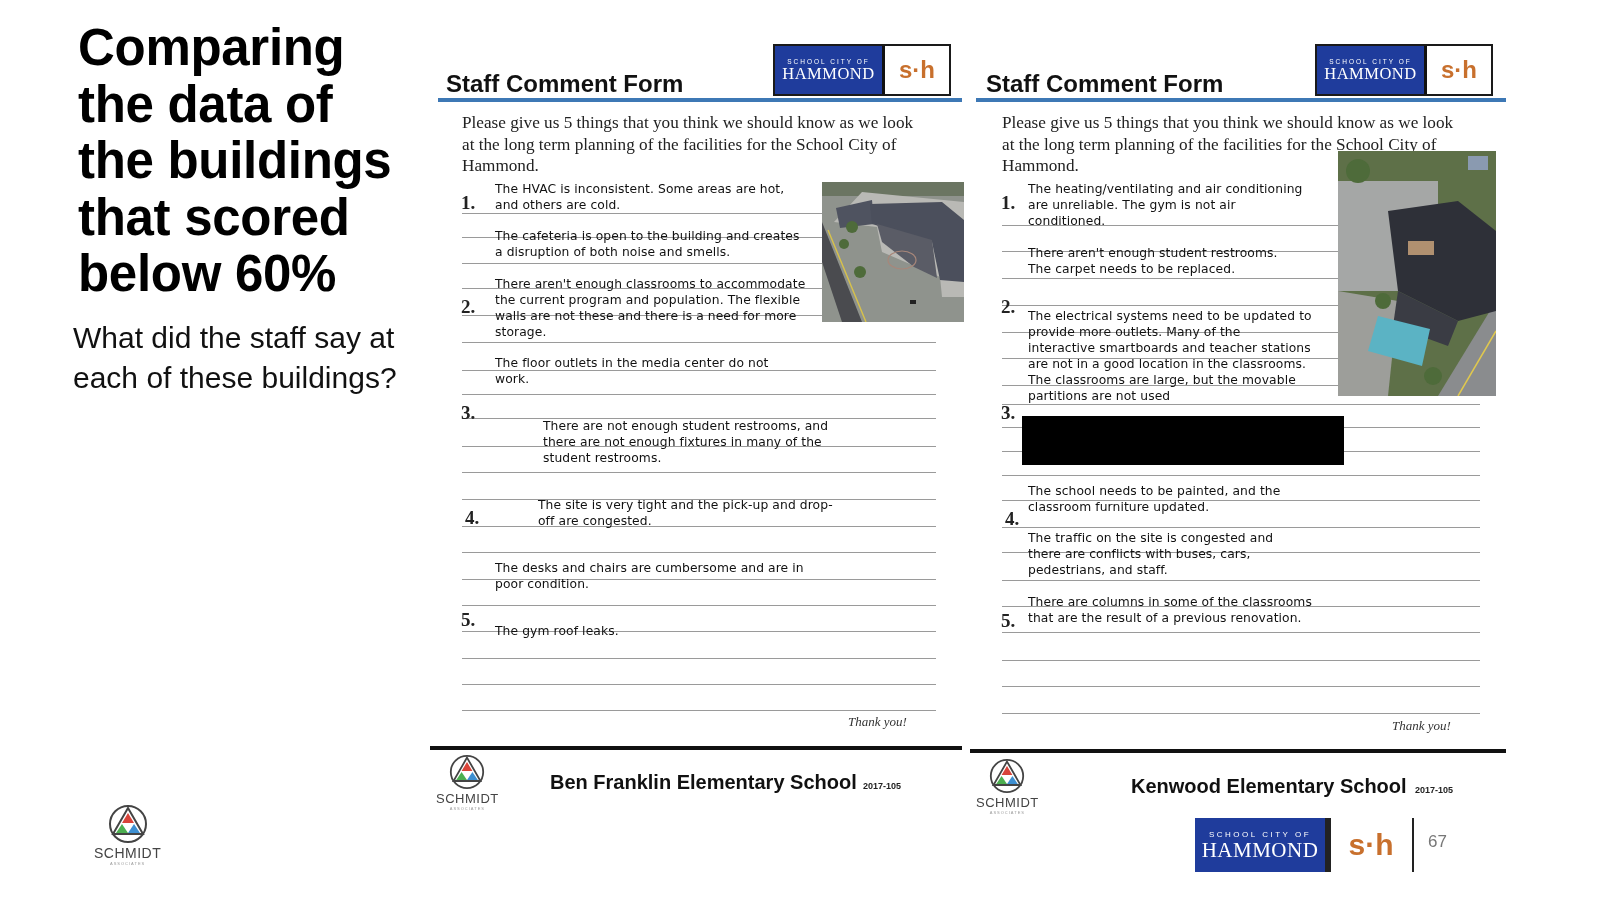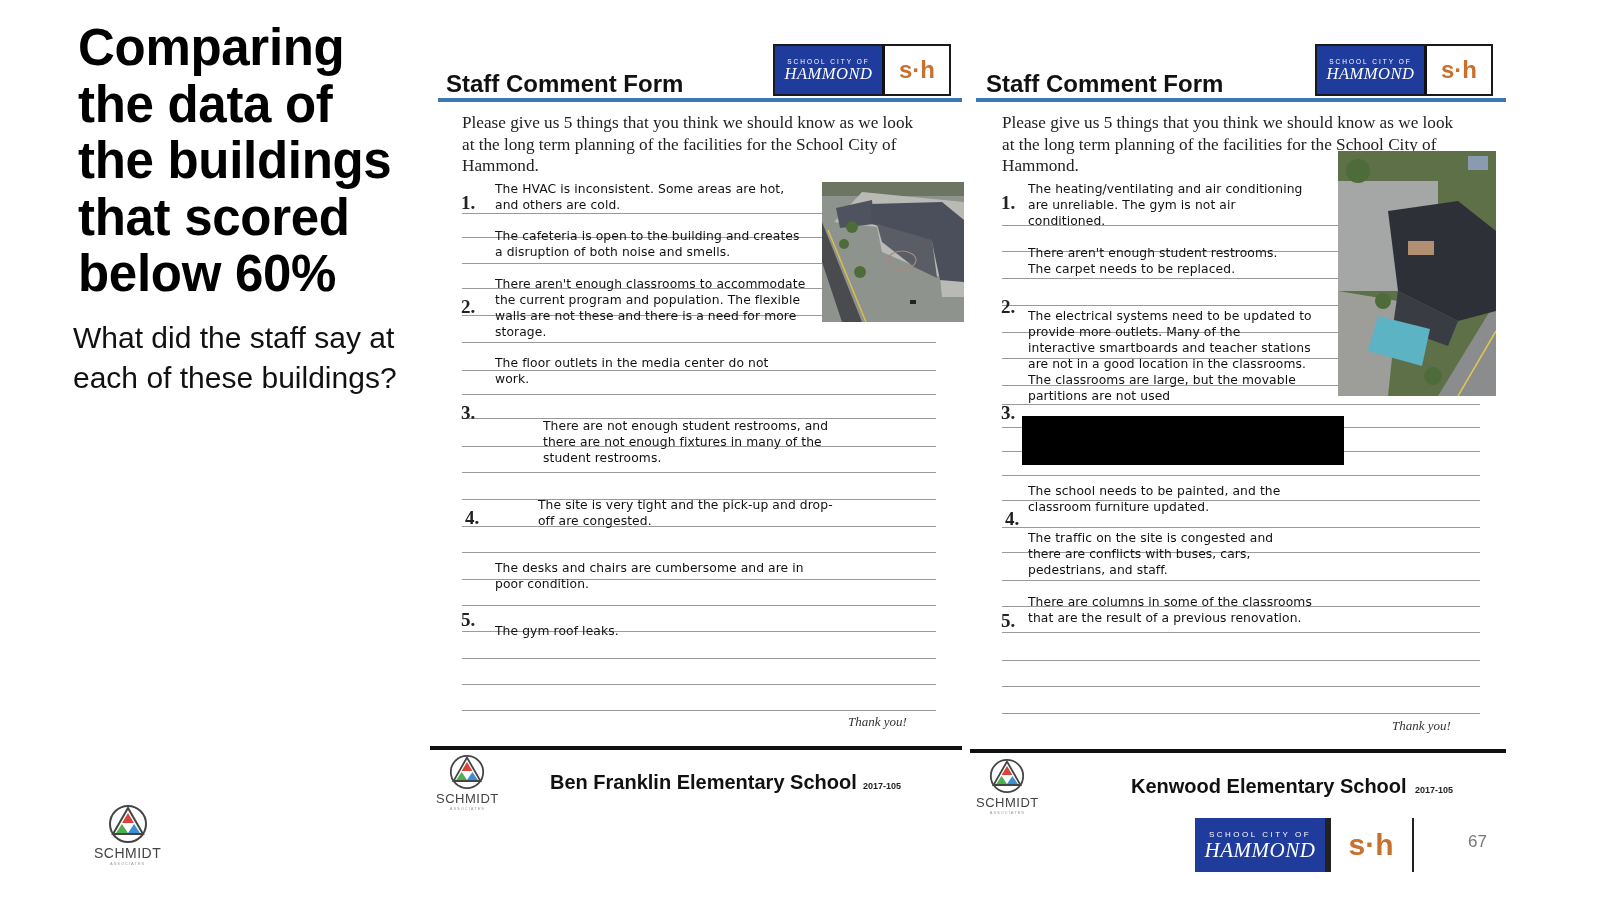--- a/index.html
+++ b/index.html
@@ -29,21 +29,21 @@
     position: absolute; left: 14px; top: 28px;
     font-weight: bold; font-size: 24px; color: #111;
   }
   .form .blue-rule { position: absolute; left: 6px; right: 0; top: 56px; height: 4px; background: #3d78b5; }
   .logo-pair { position: absolute; top: 2px; display: flex; height: 52px; border: 2px solid #1a1a1a; }
   .hammond-box {
     width: 110px; background: #1f3c9c; color: #fff; display: flex; flex-direction: column;
     align-items: center; justify-content: center; border-right: 3px solid #111;
   }
   .hammond-box .small { font-size: 6.5px; letter-spacing: 2px; font-family: "Liberation Sans", sans-serif; }
-  .hammond-box .big { font-family: "Liberation Serif", serif; font-size: 16.5px; letter-spacing: 0.5px; line-height: 18px; font-style: italic; }
+  .hammond-box .big { font-family: "Liberation Serif", serif; font-size: 16.5px; letter-spacing: 0.5px; line-height: 18px; }
   .sh-box {
     width: 64px; background: #fff; display: flex; align-items: center; justify-content: center;
     color: #c8702d; font-weight: bold; font-size: 24px; font-family: "Liberation Sans", sans-serif;
   }
   .form .intro {
     position: absolute; left: 30px; top: 70px; width: 480px;
     font-family: "Liberation Serif", serif; font-size: 17.2px; line-height: 21.5px; color: #222;
   }
   .ruled-lines { position: absolute; }
   .ruled-lines div { position: absolute; left: 0; right: 0; height: 1px; background: #9a9a9a; }
@@ -63,21 +63,21 @@
   .school-name { position: absolute; font-weight: bold; font-size: 20px; color: #111; }
   .project-no { position: absolute; font-weight: bold; font-size: 9px; color: #222; }
 
   
   .footer-logos { position: absolute; left: 1195px; top: 818px; display: flex; height: 54px; }
   .footer-logos .hammond-box { width: 136px; border-right: 6px solid #222; }
   .footer-logos .hammond-box .small { font-size: 8px; letter-spacing: 2.5px; }
   .footer-logos .hammond-box .big { font-size: 21px; line-height: 22px; }
   .footer-logos .sh-box { width: 80px; font-size: 30px; }
   .footer-sep { position: absolute; left: 1412px; top: 818px; width: 2px; height: 54px; background: #222; }
-  .page-number { position: absolute; left: 1428px; top: 832px; font-size: 17px; color: #777; margin-left: 40px; }
+  .page-number { position: absolute; left: 1428px; top: 832px; font-size: 17px; color: #777; }
 </style>
 </head>
 <body>
 
 <div class="slide-title">
   <div>Comparing</div>
   <div>the data of</div>
   <div>the buildings</div>
   <div>that scored</div>
   <div>below 60%</div>

